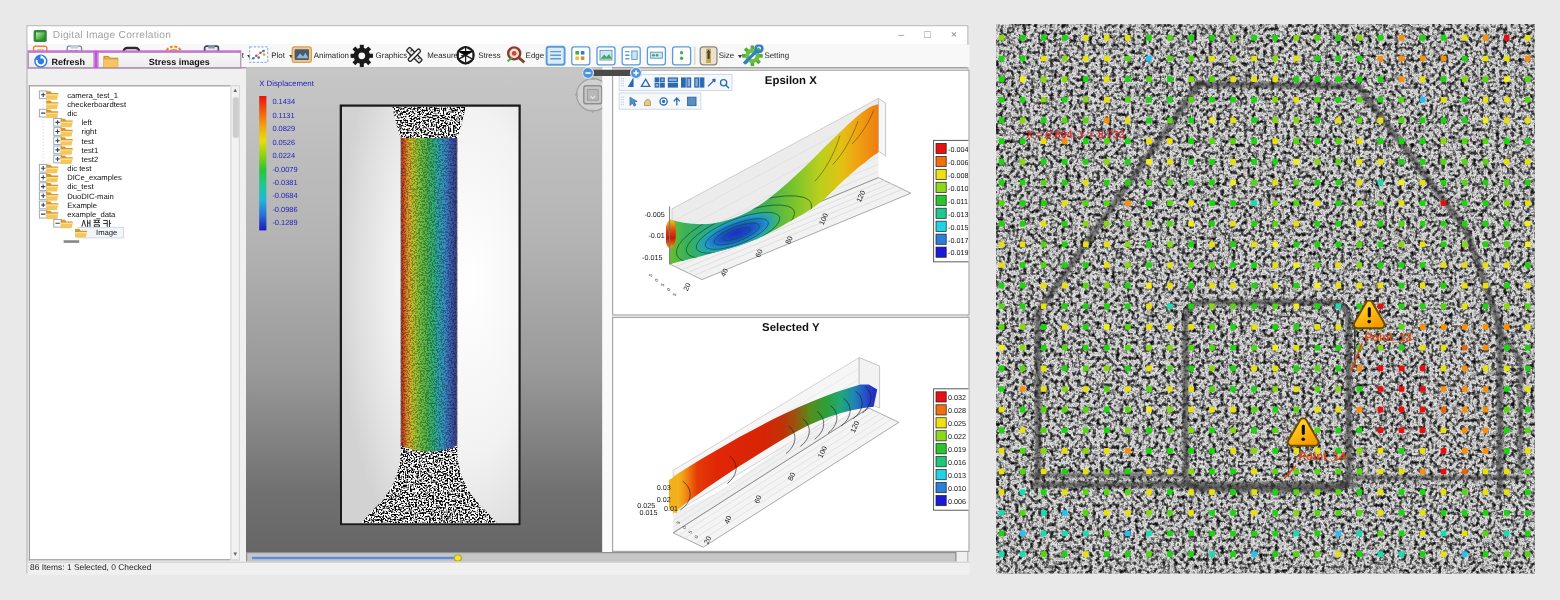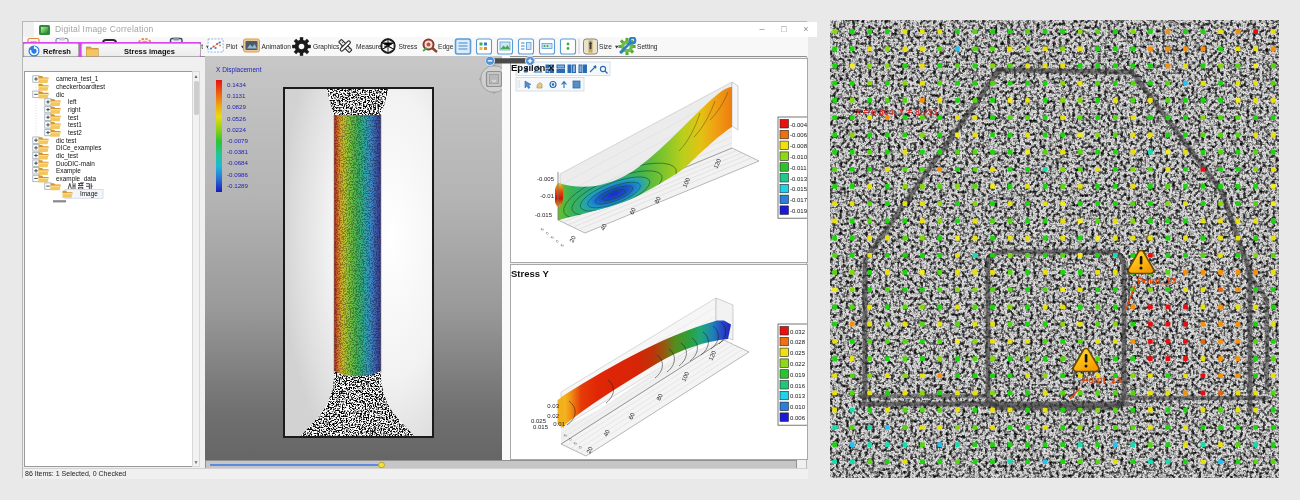--- a/index.html
+++ b/index.html
@@ -1,18 +1,18 @@
 <!DOCTYPE html>
 <html><head><meta charset="utf-8">
 <style>
 *{margin:0;padding:0;box-sizing:border-box}
 html,body{width:1300px;height:500px;overflow:hidden}
 body{background:#e9e9e9;font-family:"Liberation Sans",sans-serif;position:relative}
 #win{position:absolute;left:22px;top:21px;width:785px;height:457px;background:#f0f0f0;border:1px solid #b8b8b8;}
-#titlebar{position:absolute;left:0;top:0;width:100%;height:15px;background:#fff;margin-left:11px;}
+#titlebar{position:absolute;left:0;top:0;width:100%;height:15px;background:#fff;}
 #tb-ico{position:absolute;left:5px;top:2.5px;width:10.5px;height:10.5px;background:#2e8b3a;border-radius:1.5px}
 #tb-ico:after{content:"";position:absolute;left:2px;top:2px;width:6.5px;height:6.5px;background:linear-gradient(135deg,#bfe8b0 0%,#58b44a 60%,#2e7a30 100%)}
 #tb-title{position:absolute;left:21px;top:2px;font-size:8.5px;color:#a3a3a3;letter-spacing:.2px}
 .winbtn{position:absolute;top:0;width:18px;height:14px;color:#8a8a8a;font-size:9px;text-align:center;line-height:14px}
 #toolbar{position:absolute;left:0;top:15px}
 .tl{font-size:6.6px;fill:#2a2a2a;font-family:"Liberation Sans",sans-serif}
 .vb{stroke:#5b9bd5;stroke-width:1.2}
 #mainline{position:absolute;left:0;top:34px;width:100%;height:1px;background:#8f8f8f}
 #tabs{position:absolute;left:0;top:20px;width:178px;height:15px;background:#d946ef}
 .tab{position:absolute;top:1px;height:13.5px;background:linear-gradient(#f8f8f8,#ececec);border:1px solid #ababab;border-radius:2px;font-size:7.5px;font-weight:bold;color:#111}
@@ -25,21 +25,21 @@
 #status{position:absolute;left:0;top:446px;width:785px;height:11px;background:#f0f0f0;border-top:1px solid #d2d2d2;font-size:7px;color:#222;padding-left:2px;line-height:10px}
 #viewer{position:absolute;left:182px;top:34px;width:297px;height:404px;background:linear-gradient(180deg,#c7c7c7 0%,#b4b4b4 35%,#9a9a9a 62%,#707070 88%,#666 100%)}
 #split{position:absolute;left:479px;top:34px;width:8px;height:404px;background:#fafafa}
 #specimen{position:absolute;left:78px;top:31px;width:151px;height:351px;border:2px solid #1b1b1b;background:#fdfdfd}
 #hscroll{position:absolute;left:182px;top:438px;width:592px;height:9px;background:#c6c6c6;border:1px solid #919191}
 #hline{position:absolute;left:4px;top:3px;width:172px;height:2.2px;background:#5b8ae0}
 #hdot{position:absolute;left:172px;top:0.8px;width:6.5px;height:6.5px;border-radius:50%;background:#f2e438;border:0.5px solid #b8a820}
 .pan{position:absolute;background:#fff;border:1px solid #a8a8a8}
 #panx{left:487px;top:36px;width:298px;height:205px}
 #pany{left:487px;top:242px;width:298px;height:196px}
-.ptitle{position:absolute;width:100%;text-align:left;font-size:9.5px;font-weight:bold;color:#111;top:3px}
+.ptitle{position:absolute;width:100%;text-align:center;font-size:9.5px;font-weight:bold;color:#111;top:3px}
 #slider{position:absolute;left:460px;top:33px}
 #rimg{position:absolute;left:830px;top:20px}
 .ptxt{font-family:"Liberation Sans",sans-serif;font-weight:bold;font-size:9.5px;fill:#e4490b}
 
 #rimg rect.g1{fill:#1ed30c}#rimg rect.g2{fill:#52d60e}#rimg rect.g3{fill:#85d80e}
 #rimg rect.y1{fill:#e6e00e}#rimg rect.y2{fill:#f2ee1a}#rimg rect.o1{fill:#f59008}
 #rimg rect.o2{fill:#e2660a}#rimg rect.r1{fill:#ea1111}#rimg rect.c1{fill:#12dcae}
 #rimg rect.c2{fill:#22c2f2}
 #rimg rect.g1,#rimg rect.g2,#rimg rect.g3,#rimg rect.y1,#rimg rect.y2,#rimg rect.o1,
 #rimg rect.o2,#rimg rect.r1,#rimg rect.c1,#rimg rect.c2{width:4.7px;height:4.7px;rx:0.9px;filter:url(#dotblur)}
@@ -571,21 +571,21 @@
           <rect x="2" y="56.5" width="8.5" height="8.5" fill="#1fc88e" stroke="#222" stroke-width="0.6"></rect>
           <text x="12" y="63.5" font-size="6" fill="#111" font-family="Liberation Sans">-0.013</text>
           <rect x="2" y="67.30000000000001" width="8.5" height="8.5" fill="#1fd2e8" stroke="#222" stroke-width="0.6"></rect>
           <text x="12" y="74.30000000000001" font-size="6" fill="#111" font-family="Liberation Sans">-0.015</text>
           <rect x="2" y="78.10000000000001" width="8.5" height="8.5" fill="#2a7fd8" stroke="#222" stroke-width="0.6"></rect>
           <text x="12" y="85.10000000000001" font-size="6" fill="#111" font-family="Liberation Sans">-0.017</text>
           <rect x="2" y="88.9" width="8.5" height="8.5" fill="#1a1ad8" stroke="#222" stroke-width="0.6"></rect>
           <text x="12" y="95.9" font-size="6" fill="#111" font-family="Liberation Sans">-0.019</text>
         </g>
 </svg></div>
-<div id="pany" class="pan"><div class="ptitle">Stress Y</div><svg width="296" height="194" viewBox="0 0 296 194">
+<div id="pany" class="pan"><div class="ptitle">Selected Y</div><svg width="296" height="194" viewBox="0 0 296 194">
 <defs>
 <linearGradient id="sy" x1="50" y1="0" x2="218" y2="0" gradientUnits="userSpaceOnUse">
 <stop offset="0" stop-color="#f6c629"></stop>
             <stop offset="0.05" stop-color="#f29b15"></stop>
 <stop offset="0.12" stop-color="#e63a08"></stop>
             <stop offset="0.22" stop-color="#e02606"></stop>
 <stop offset="0.45" stop-color="#d82406"></stop>
             <stop offset="0.55" stop-color="#bd3408"></stop>
 <stop offset="0.62" stop-color="#8f5c12"></stop>
             <stop offset="0.68" stop-color="#538e1e"></stop>

